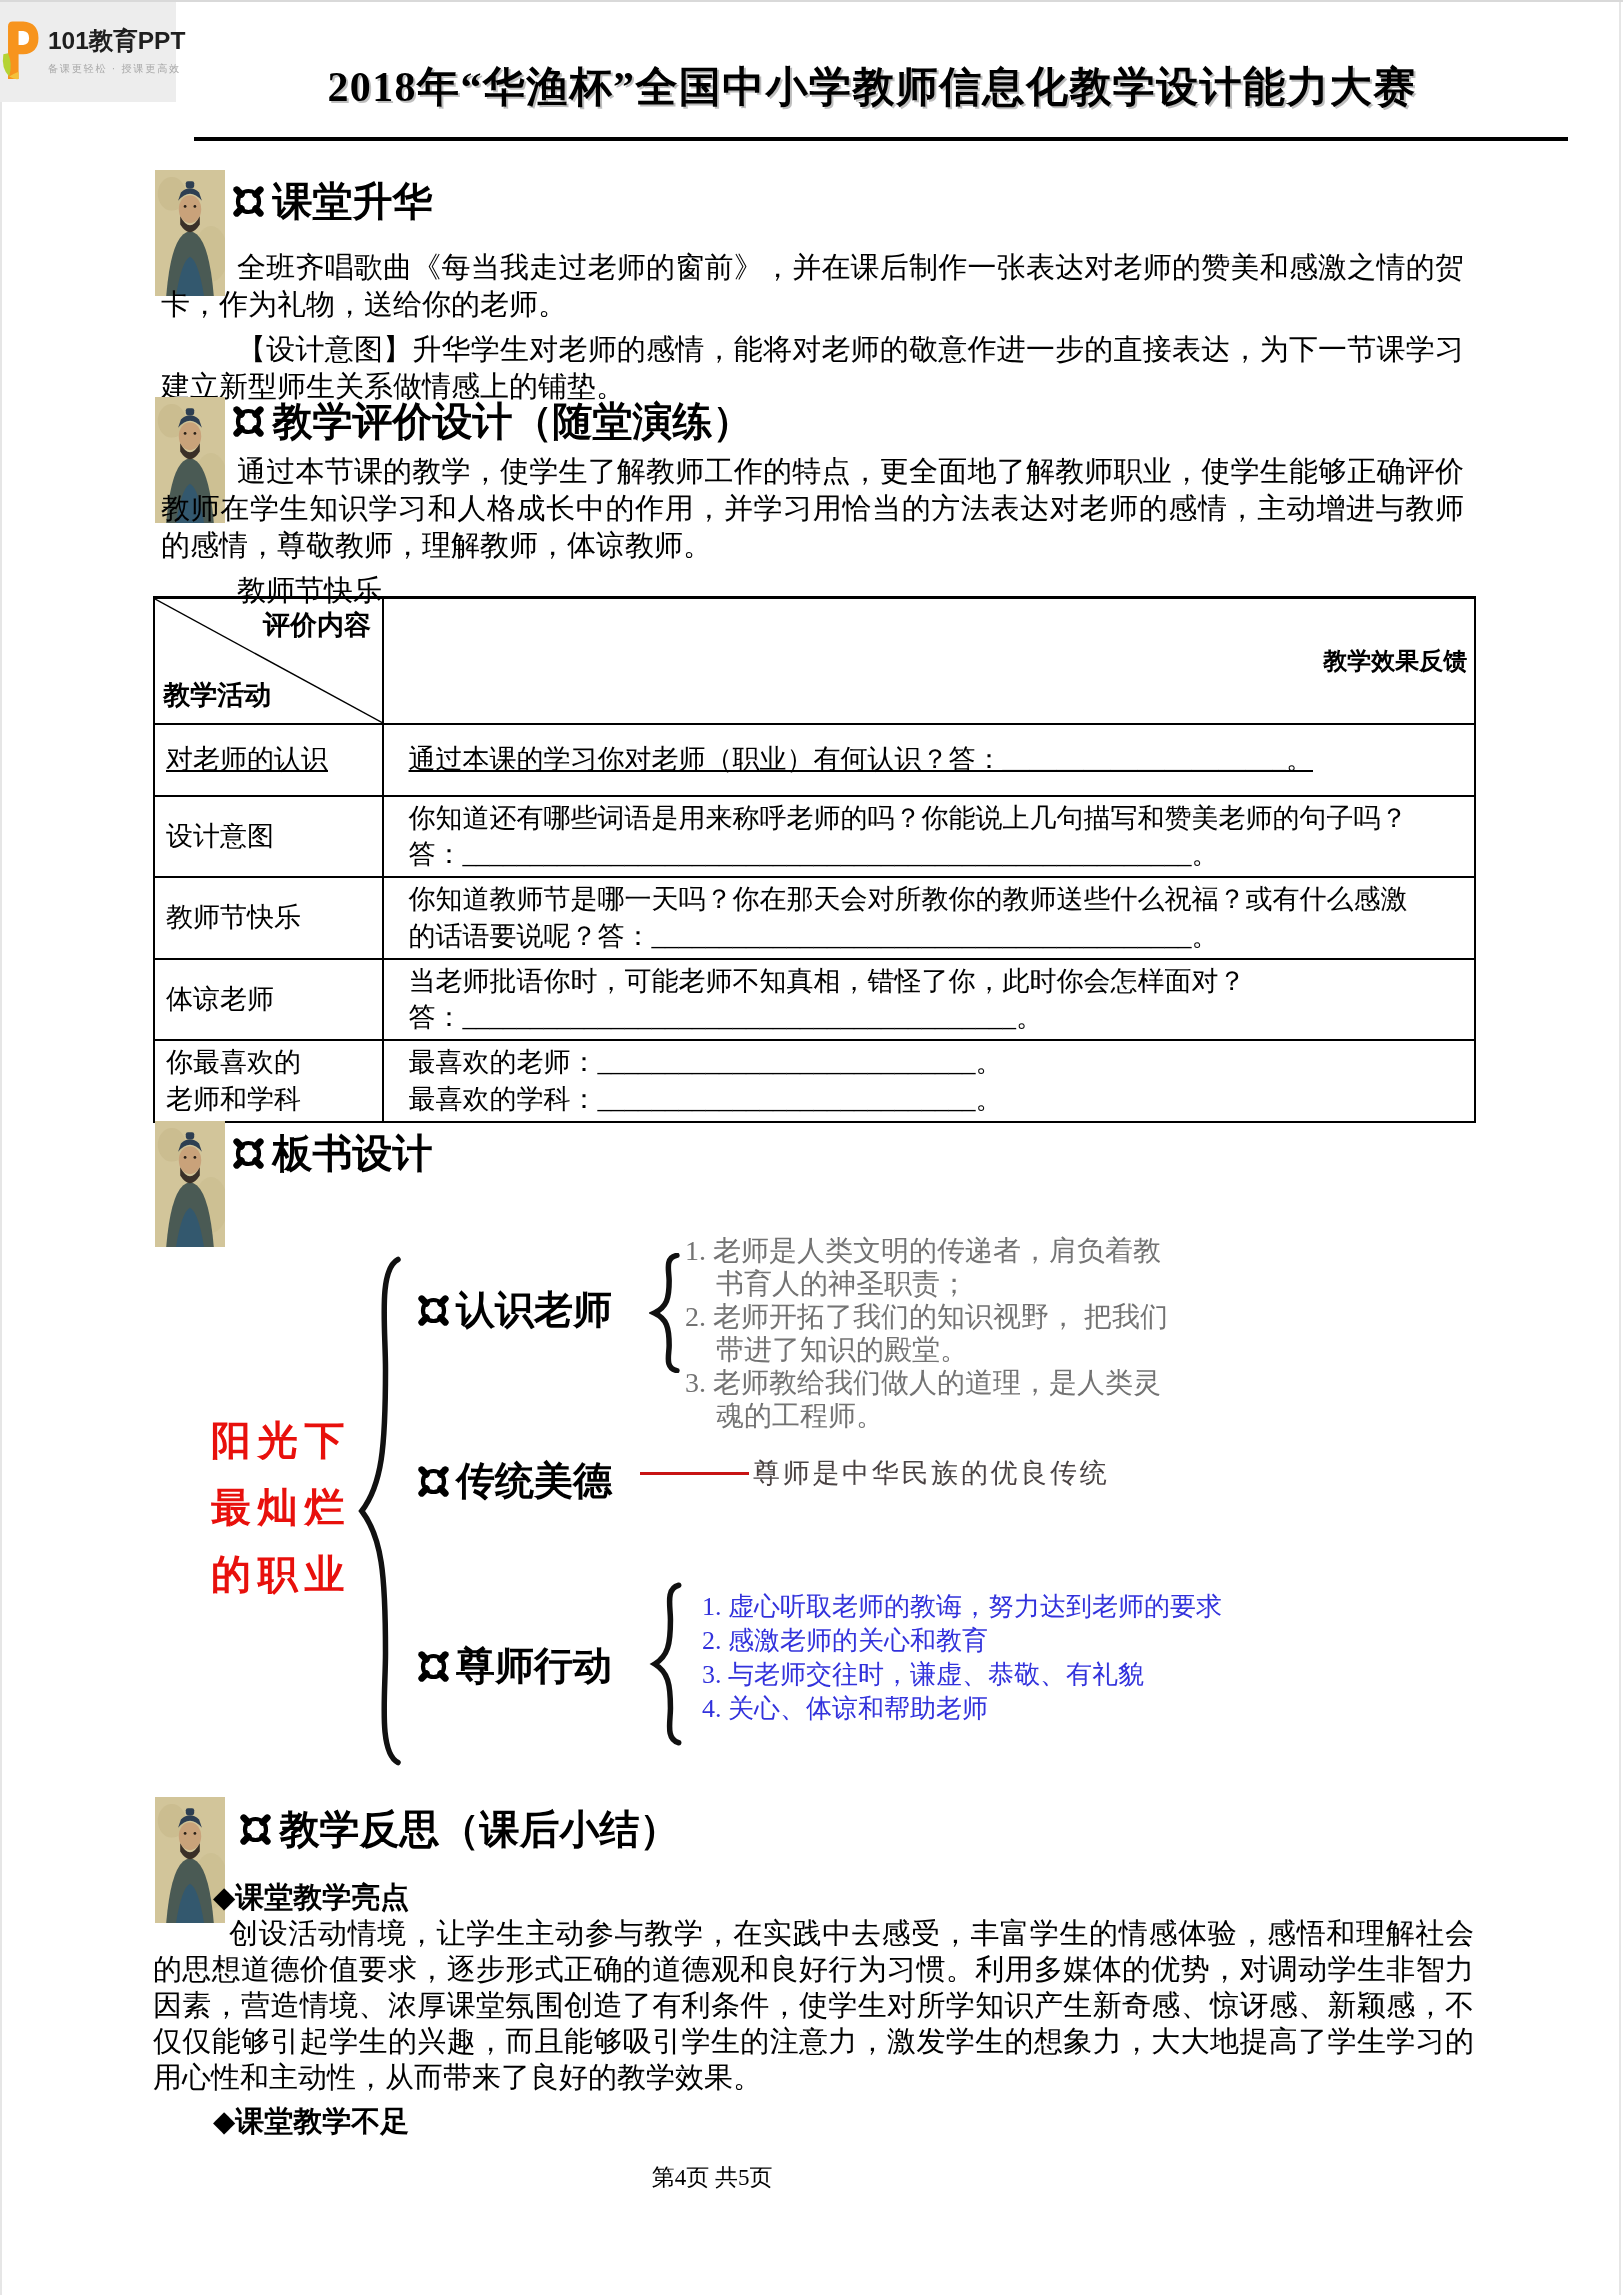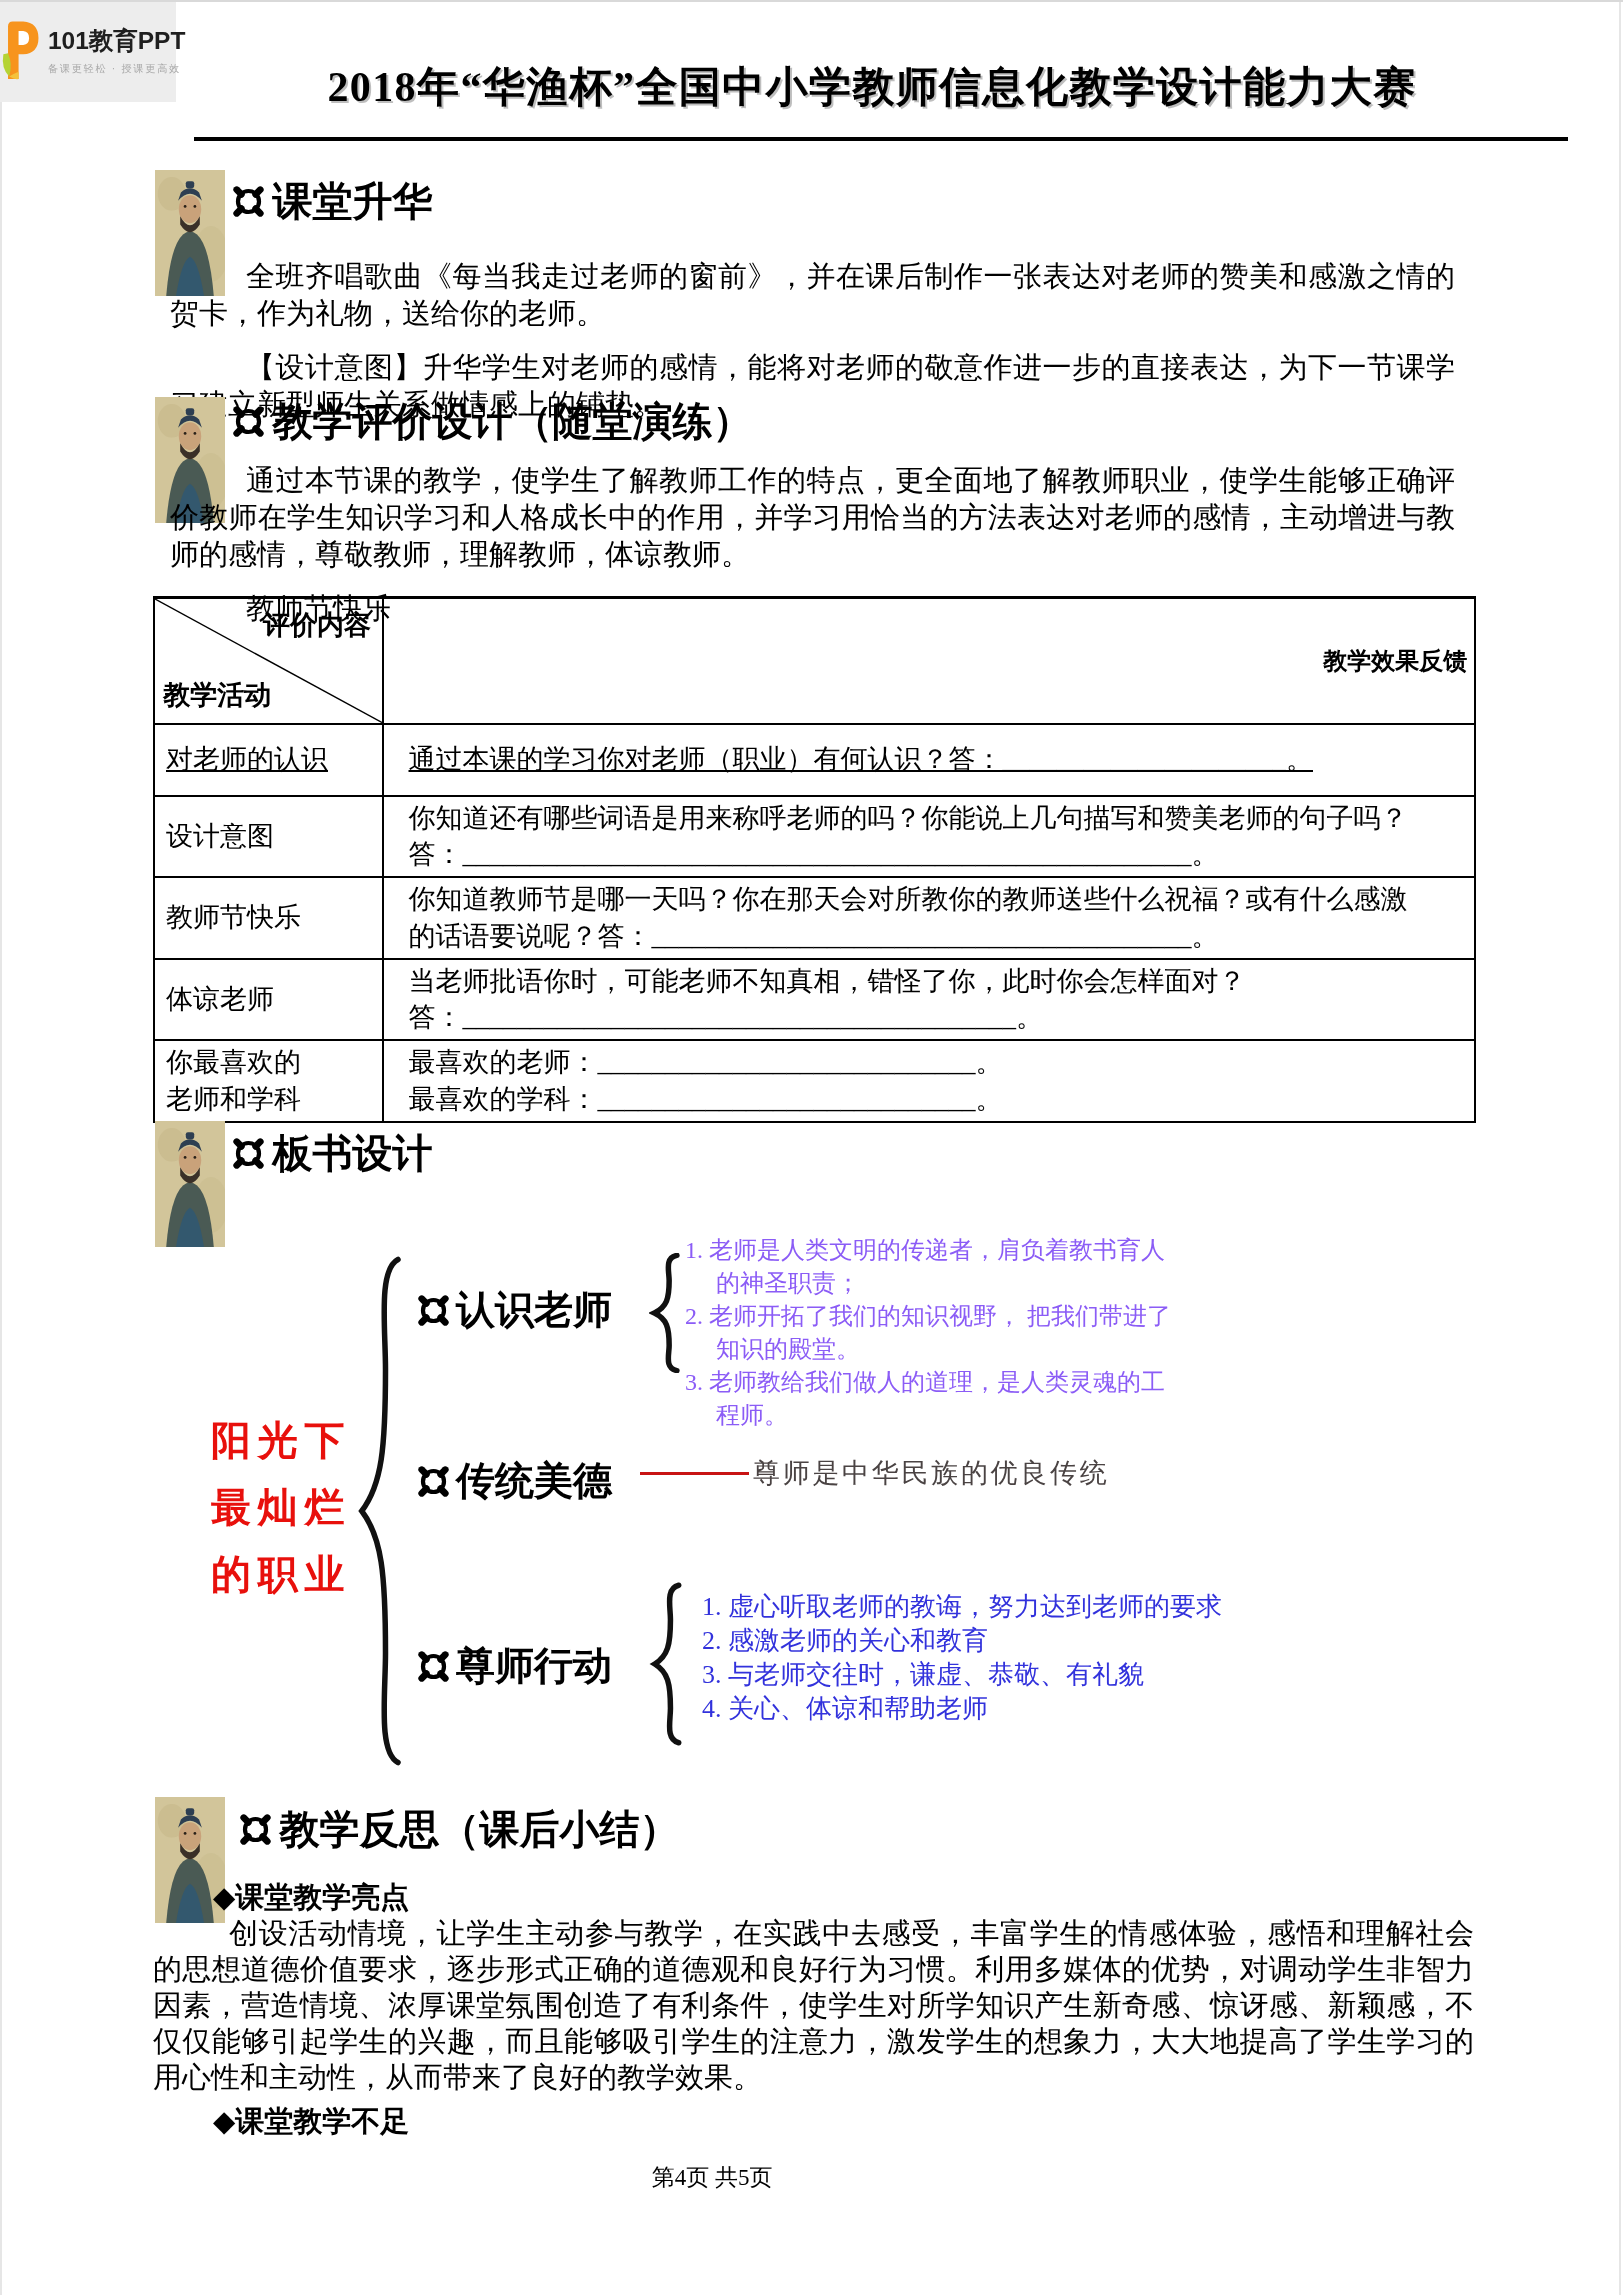--- a/index.html
+++ b/index.html
@@ -19,21 +19,21 @@
   #title-rule{left:194px;top:135px;width:1374px;height:4.1px;background:#000}
   
   .kz{width:70px;height:130px}
   .kz svg{width:100%;height:100%;display:block}
   
   .sec-h{display:flex;align-items:center;gap:5.5px;font-size:40px;font-weight:900;white-space:nowrap;font-family:"Liberation Serif","DejaVu Serif",serif}
   .sun-sym{width:37px;height:37px;flex:none;display:inline-block}
   .sun-sym svg{width:100%;height:100%;display:block}
   
   .para{width:1319px;font-size:29px;line-height:37px;text-align:justify}
-  .para p{margin:17px;text-indent:76px}
+  .para p{margin:8px;text-indent:76px}
   #s1-para{left:153px;top:239px}
   #s2-block{left:153px;top:443px}
   .caption{margin:0;text-indent:76px}
   
   #eval-table{left:153px;top:594px;width:1323px;border-collapse:collapse;table-layout:fixed;font-size:27px}
   #eval-table td,#eval-table th{border:2px solid #000;vertical-align:middle;padding:2.7px 6.8px 2.7px 24.5px;box-sizing:border-box}
   #eval-table tr:first-child td,#eval-table tr:first-child th{border-top-width:3.4px}
   #eval-table .c1{width:229px;padding-left:11px}
   #corner-cell{position:relative;padding:0;height:126px}
   #corner-cell svg{position:absolute;left:0;top:0;width:100%;height:100%}
@@ -46,21 +46,21 @@
   #diagram{left:153px;top:1220px;width:1326px;height:603px}
   #root-red{left:58px;top:185px;font-size:40px;font-weight:700;color:#e8100c;line-height:67px;letter-spacing:6.8px;white-space:nowrap}
   .brace-shape svg{width:100%;height:100%;display:block}
   #brace-big{left:200px;top:27px;width:50px;height:524px}
   #b1-brace{left:496px;top:31px;width:31px;height:120px}
   #b3-brace{left:496px;top:360px;width:33px;height:164px}
   .b-label{display:flex;align-items:center;gap:4.1px;font-size:39px;font-weight:900;white-space:nowrap}
   #b1-label{left:262px;top:61px}
   #b2-label{left:262px;top:232px}
   #b3-label{left:262px;top:417px}
-  #b1-items{left:532px;top:12.3px;width:500px;font-size:24px;line-height:33px;color:#8b5cf6}
+  #b1-items{left:532px;top:12.3px;width:500px;font-size:28px;line-height:33px;color:#737373}
   #b3-items{left:549px;top:368px;width:777px;font-size:26px;line-height:34px;color:#3232dc}
   .blue-item{padding-left:31px;text-indent:-31px}
   #b2-line{left:487px;top:250px;width:109px;height:3.4px;background:#c81414}
   #b2-note{left:600px;top:233px;font-size:27px;letter-spacing:2.7px;color:#4a4343;white-space:nowrap}
   
   .diamond-label{font-family:"Liberation Sans","DejaVu Sans",sans-serif;font-weight:700;font-size:29px;white-space:nowrap}
   #s4-sub1{left:213px;top:1876px}
   #s4-para{left:153px;top:1913px;width:1321px;font-size:29px;line-height:36px;text-align:justify}
   #s4-para p{margin:0;text-indent:76px}
   #s4-sub2{left:213px;top:2100px}

